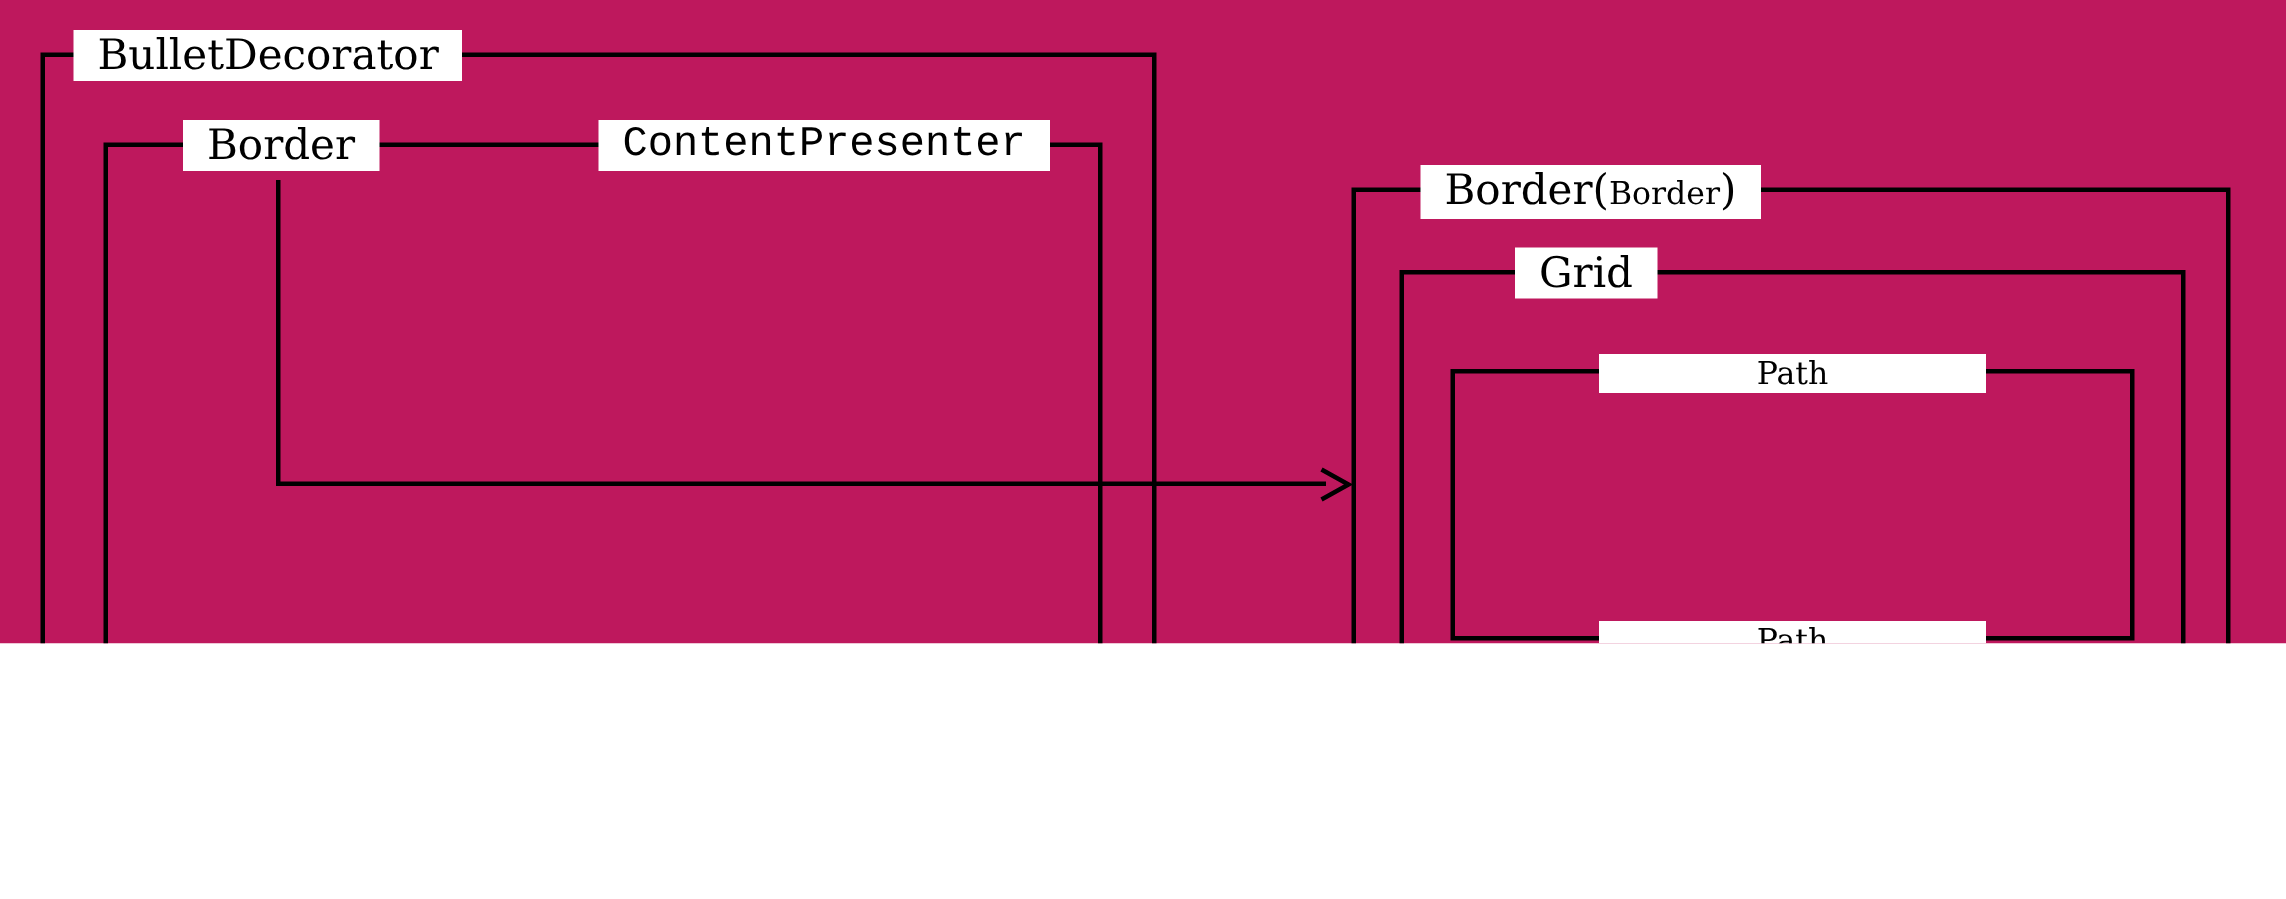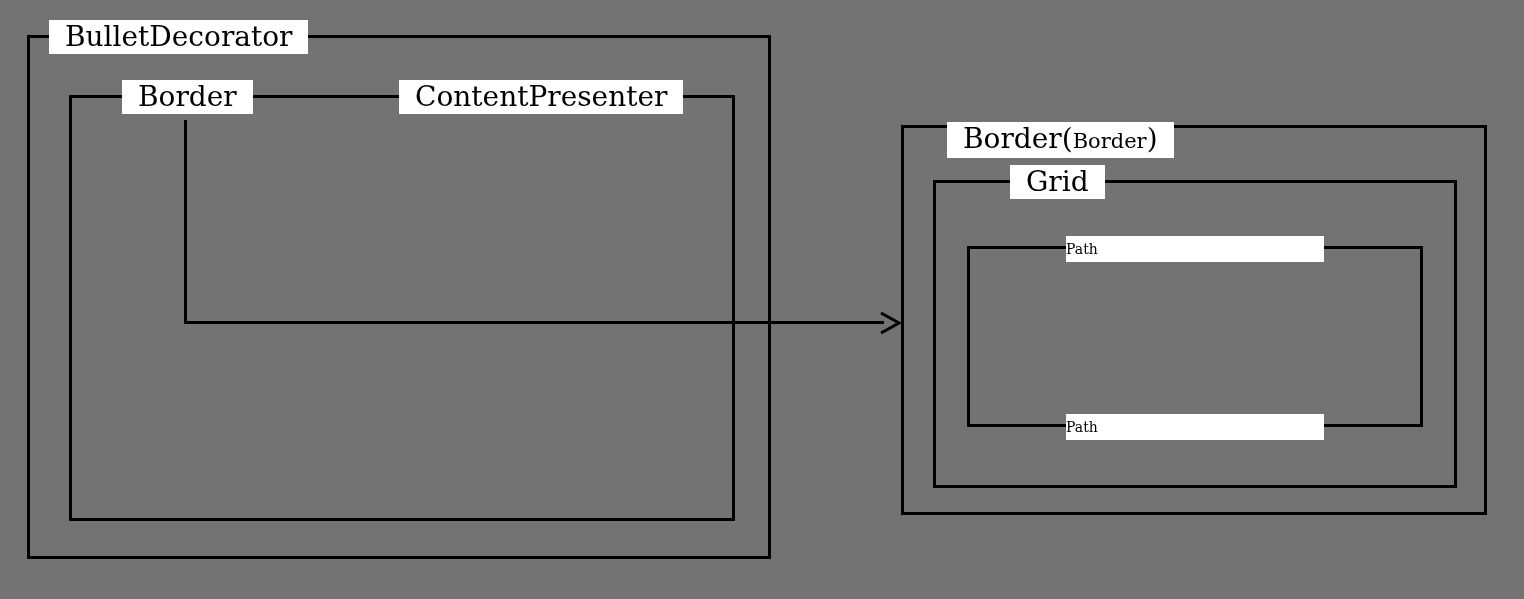--- a/index.html
+++ b/index.html
@@ -1,20 +1,20 @@
 <!DOCTYPE html>
 <html><head>
 <meta charset="utf-8">
 <style>
   html, body { margin: 0; padding: 0; background: #ffffff; }
   .canvas {
     position: relative;
     width: 1524px;
-    height: 599px;
-    background: #737373;
+    height: 429px;
+    background: #be185d;
     color: #000000;
     font-family: "DejaVu Serif", serif;
     overflow: hidden;
   }
   .box {
     position: absolute;
     border: 3px solid #000000;
     box-sizing: border-box;
     background: transparent;
   }
@@ -28,22 +28,22 @@
     line-height: 34px;
     white-space: nowrap;
   }
   .lbl .small { font-size: 21px; }
   
   .plbl {
     position: absolute;
     transform: translate(-50%, -50%);
     background: #ffffff;
     width: 258px;
-    text-align: left;
-    font-size: 14px;
+    text-align: center;
+    font-size: 21px;
     line-height: 26px;
   }
   .plbl span { display: block; }
   .line { position: absolute; background: #000000; }
   .arrow-head { position: absolute; }
 </style>
 </head>
 <body>
 
 <div class="canvas">
@@ -61,23 +61,23 @@
   <div class="line" style="left:184px; top:120px; width:3px; height:204px;"></div>
   <div class="line" style="left:184px; top:321px; width:700px; height:3px;"></div>
   <svg class="arrow-head" style="left:877px; top:310px;" width="26" height="26" viewBox="0 0 26 26">
     <polyline points="4,3 22,13 4,23" fill="none" stroke="#000000" stroke-width="3"></polyline>
   </svg>
 
   <div class="lbl" style="left:49px; top:37px;">BulletDecorator</div>
 
   <div class="lbl" style="left:122px; top:97px;">Border</div>
 
-  <div class="lbl" style="left:399px; top:97px;">ContentPresenter</div>
+  <div class="lbl" style="left:399px; top:97px;font-family:Liberation Mono, monospace;">ContentPresenter</div>
 
-  <div class="lbl" style="left:947px; top:140px;">
+  <div class="lbl" style="left:947px; top:128px;">
     <span>Border(</span><span class="small">Border</span><span>)</span>
   </div>
 
   <div class="lbl" style="left:1010px; top:182px;">Grid</div>
 
   <div class="plbl" style="left:1195px; top:249px;">
     <span>Path</span>
   </div>
 
   <div class="plbl" style="left:1195px; top:427px;">

